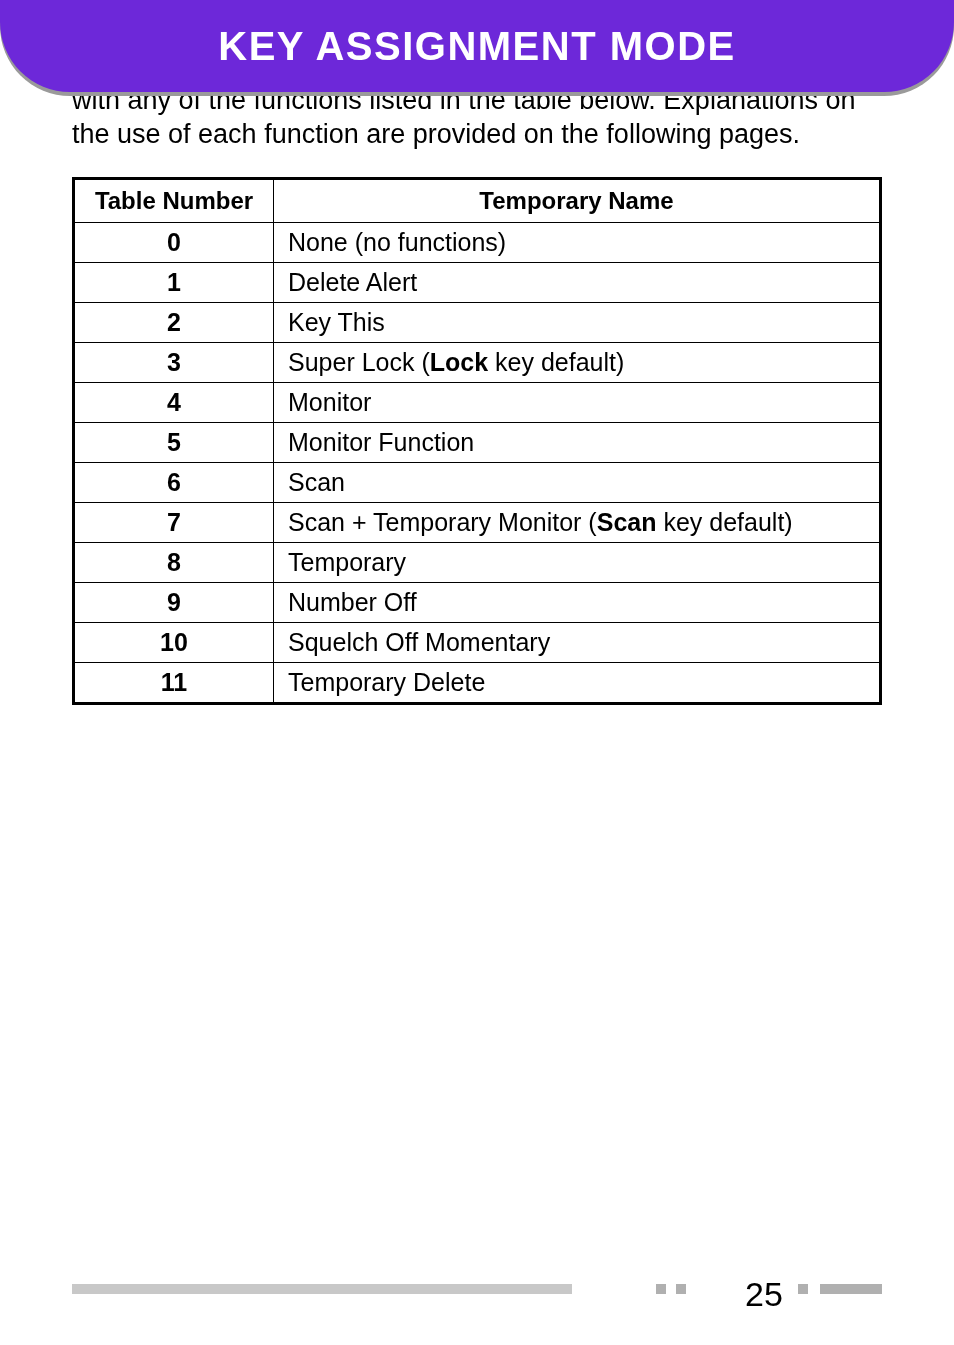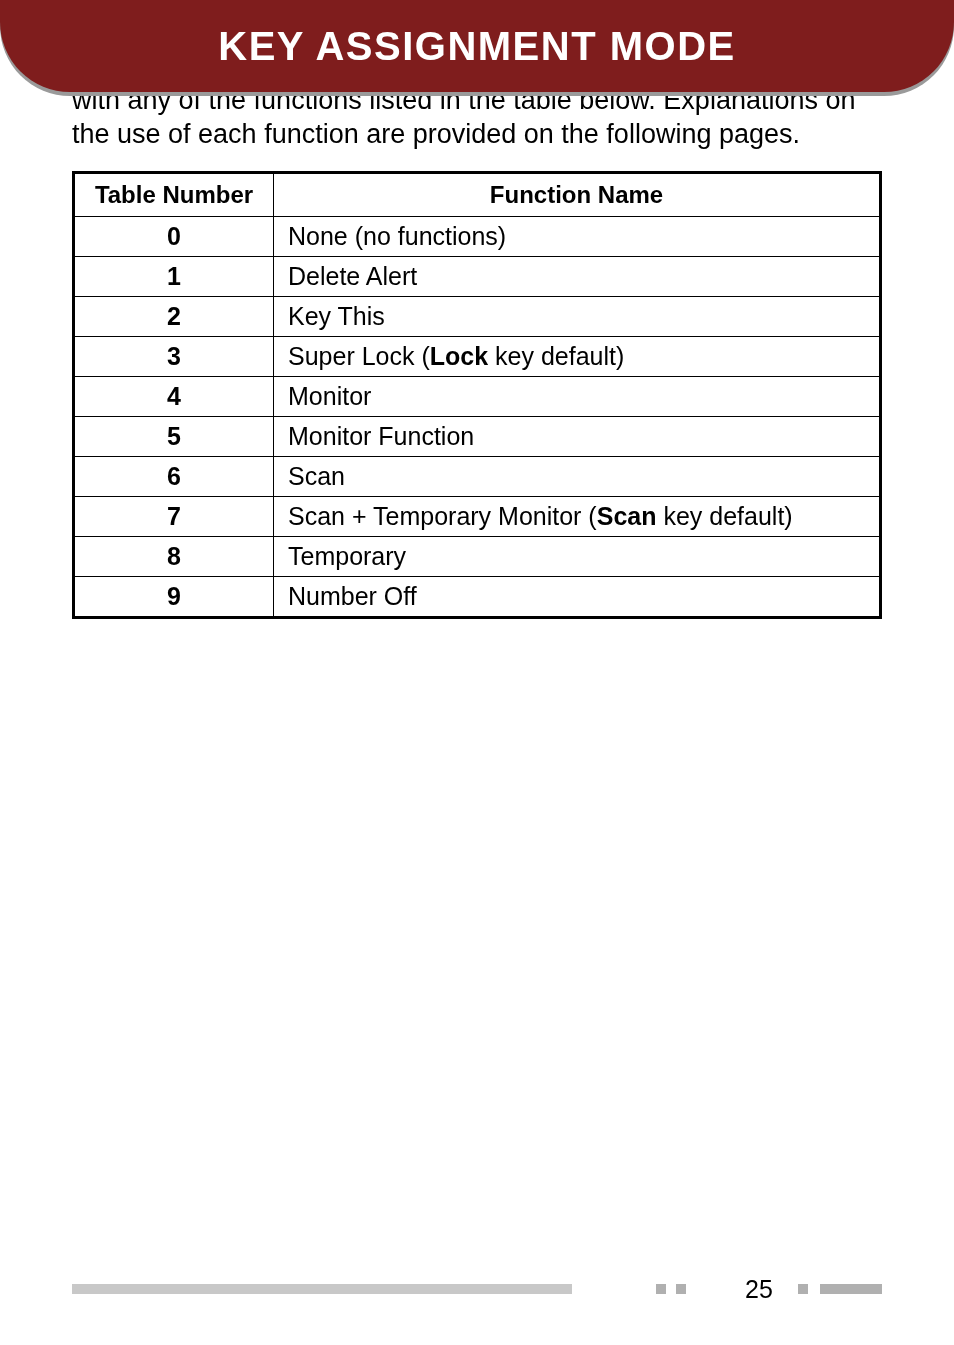--- a/index.html
+++ b/index.html
@@ -28,21 +28,21 @@
       border-bottom-left-radius: 70px;
       border-bottom-right-radius: 70px;
       z-index: 0;
     }
     .header-fg {
       position: absolute;
       left: 0;
       right: 0;
       top: 0;
       height: 92px;
-      background: #7f1d1d;
+      background: #6d28d9;
       border-bottom-left-radius: 70px;
       border-bottom-right-radius: 70px;
       z-index: 1;
       display: flex;
       align-items: center;
       justify-content: center;
     }
     .header-title {
       color: #fff;
       font-weight: bold;
@@ -56,21 +56,21 @@
     }
     .intro-text {
       font-size: 27px;
       line-height: 1.25;
       color: #000;
     }
     .intro-text b {
       font-weight: bold;
     }
     .func-table {
-      margin-top: 20px;
+      margin-top: 26px;
       width: 100%;
       border-collapse: collapse;
       border: 3px solid #000;
     }
     .func-table th {
       border: 1.5px solid #000;
       font-size: 24px;
       font-weight: bold;
       padding: 7px 10px;
       text-align: center;
@@ -112,21 +112,21 @@
     }
     .footer-dot {
       width: 10px;
       height: 10px;
       background: #b0b0b0;
     }
     .page-num {
       position: absolute;
       left: 745px;
       top: 0;
-      font-size: 25px;
+      font-size: 34px;
       color: #000;
     }
     .footer-dot-right {
       position: absolute;
       left: 798px;
       top: 9px;
       width: 10px;
       height: 10px;
       background: #b0b0b0;
     }
@@ -151,21 +151,21 @@
 
 <div class="content">
   <p class="intro-text">
     <span>This transceiver allows you to reprogram the </span><b>Lock</b><span> and </span><b>Scan</b><span> keys with any of the functions listed in the table below. Explanations on the use of each function are provided on the following pages.</span>
   </p>
 
   <table class="func-table">
     <thead>
       <tr>
         <th>Table Number</th>
-        <th>Function Name</th>
+        <th>Temporary Name</th>
       </tr>
     </thead>
     <tbody id="table-body">
     <tr>
           <td class="num">0</td>
           <td><span>None (no functions)</span></td>
         </tr>
         <tr>
           <td class="num">1</td>
           <td><span>Delete Alert</span></td>
@@ -194,20 +194,28 @@
           <td class="num">7</td>
           <td><span>Scan + Temporary Monitor (</span><b>Scan</b><span> key default)</span></td>
         </tr>
         <tr>
           <td class="num">8</td>
           <td><span>Temporary</span></td>
         </tr>
         <tr>
           <td class="num">9</td>
           <td><span>Number Off</span></td>
+        </tr>
+        <tr>
+          <td class="num">10</td>
+          <td><span>Squelch Off Momentary</span></td>
+        </tr>
+        <tr>
+          <td class="num">11</td>
+          <td><span>Temporary Delete</span></td>
         </tr>
       </tbody>
   </table>
 </div>
 
 <div class="footer">
   <div class="footer-bar-left"></div>
   <div class="footer-dots">
     <div class="footer-dot"></div>
     <div class="footer-dot"></div>

